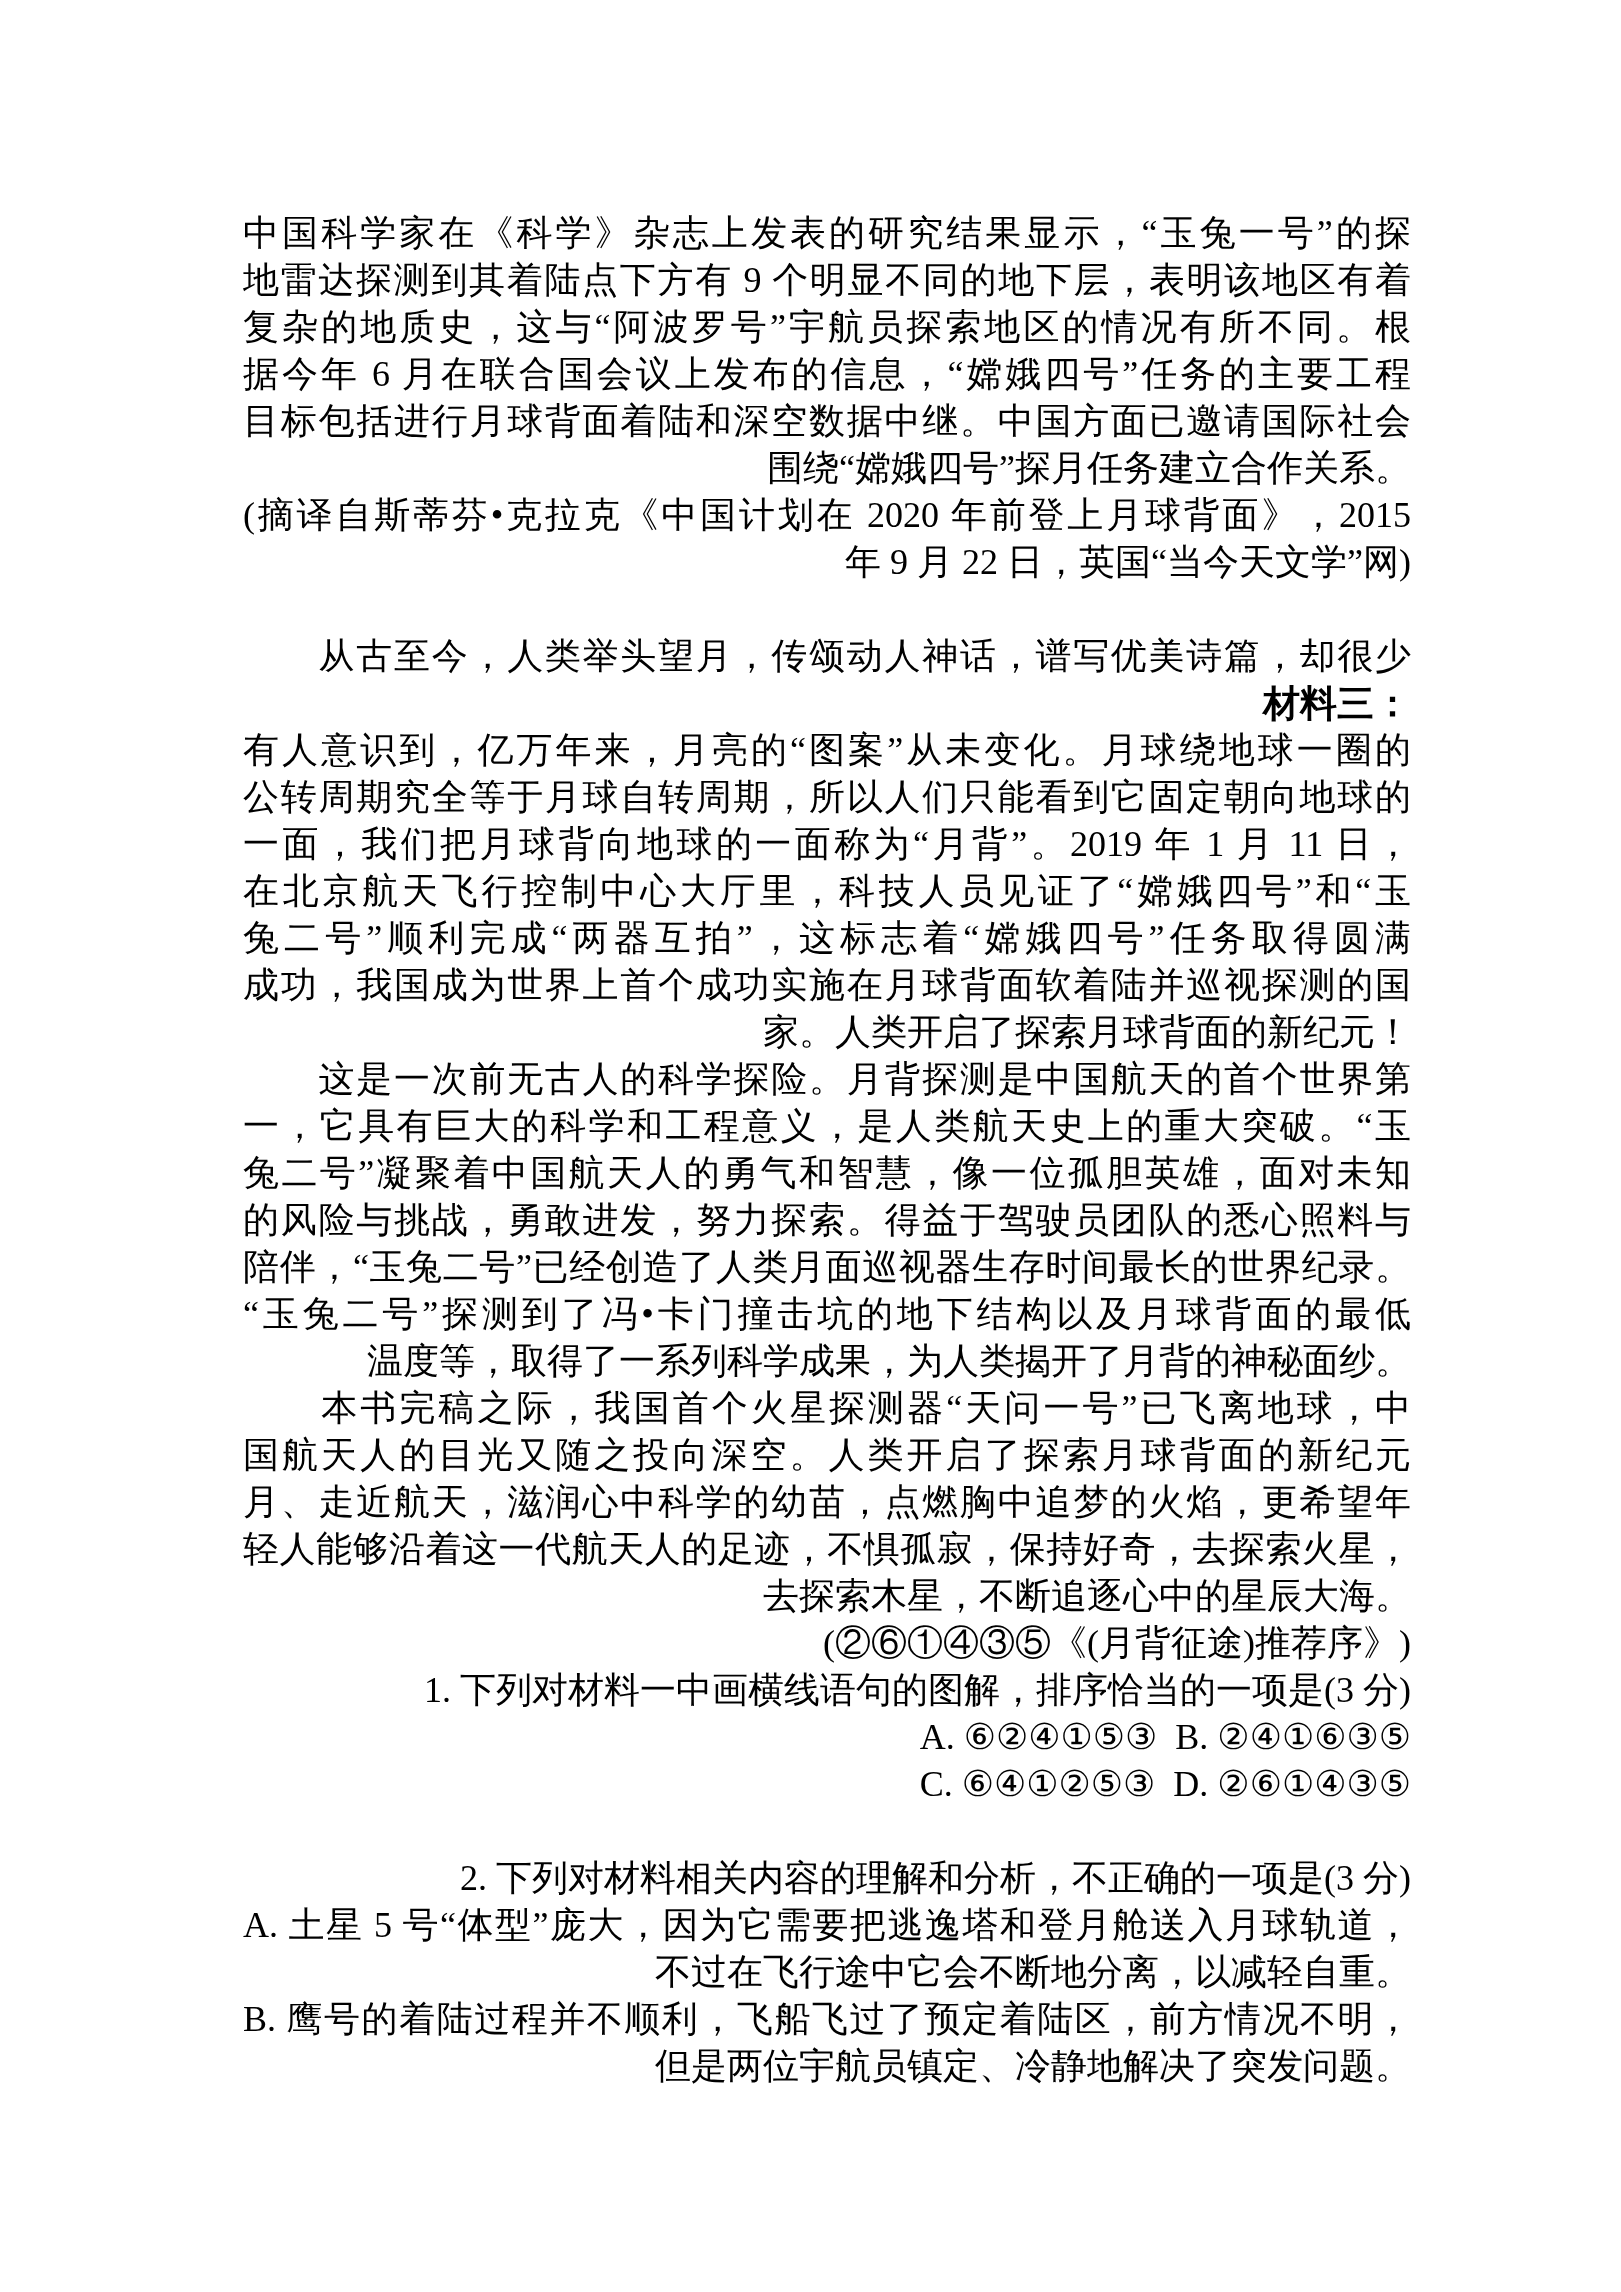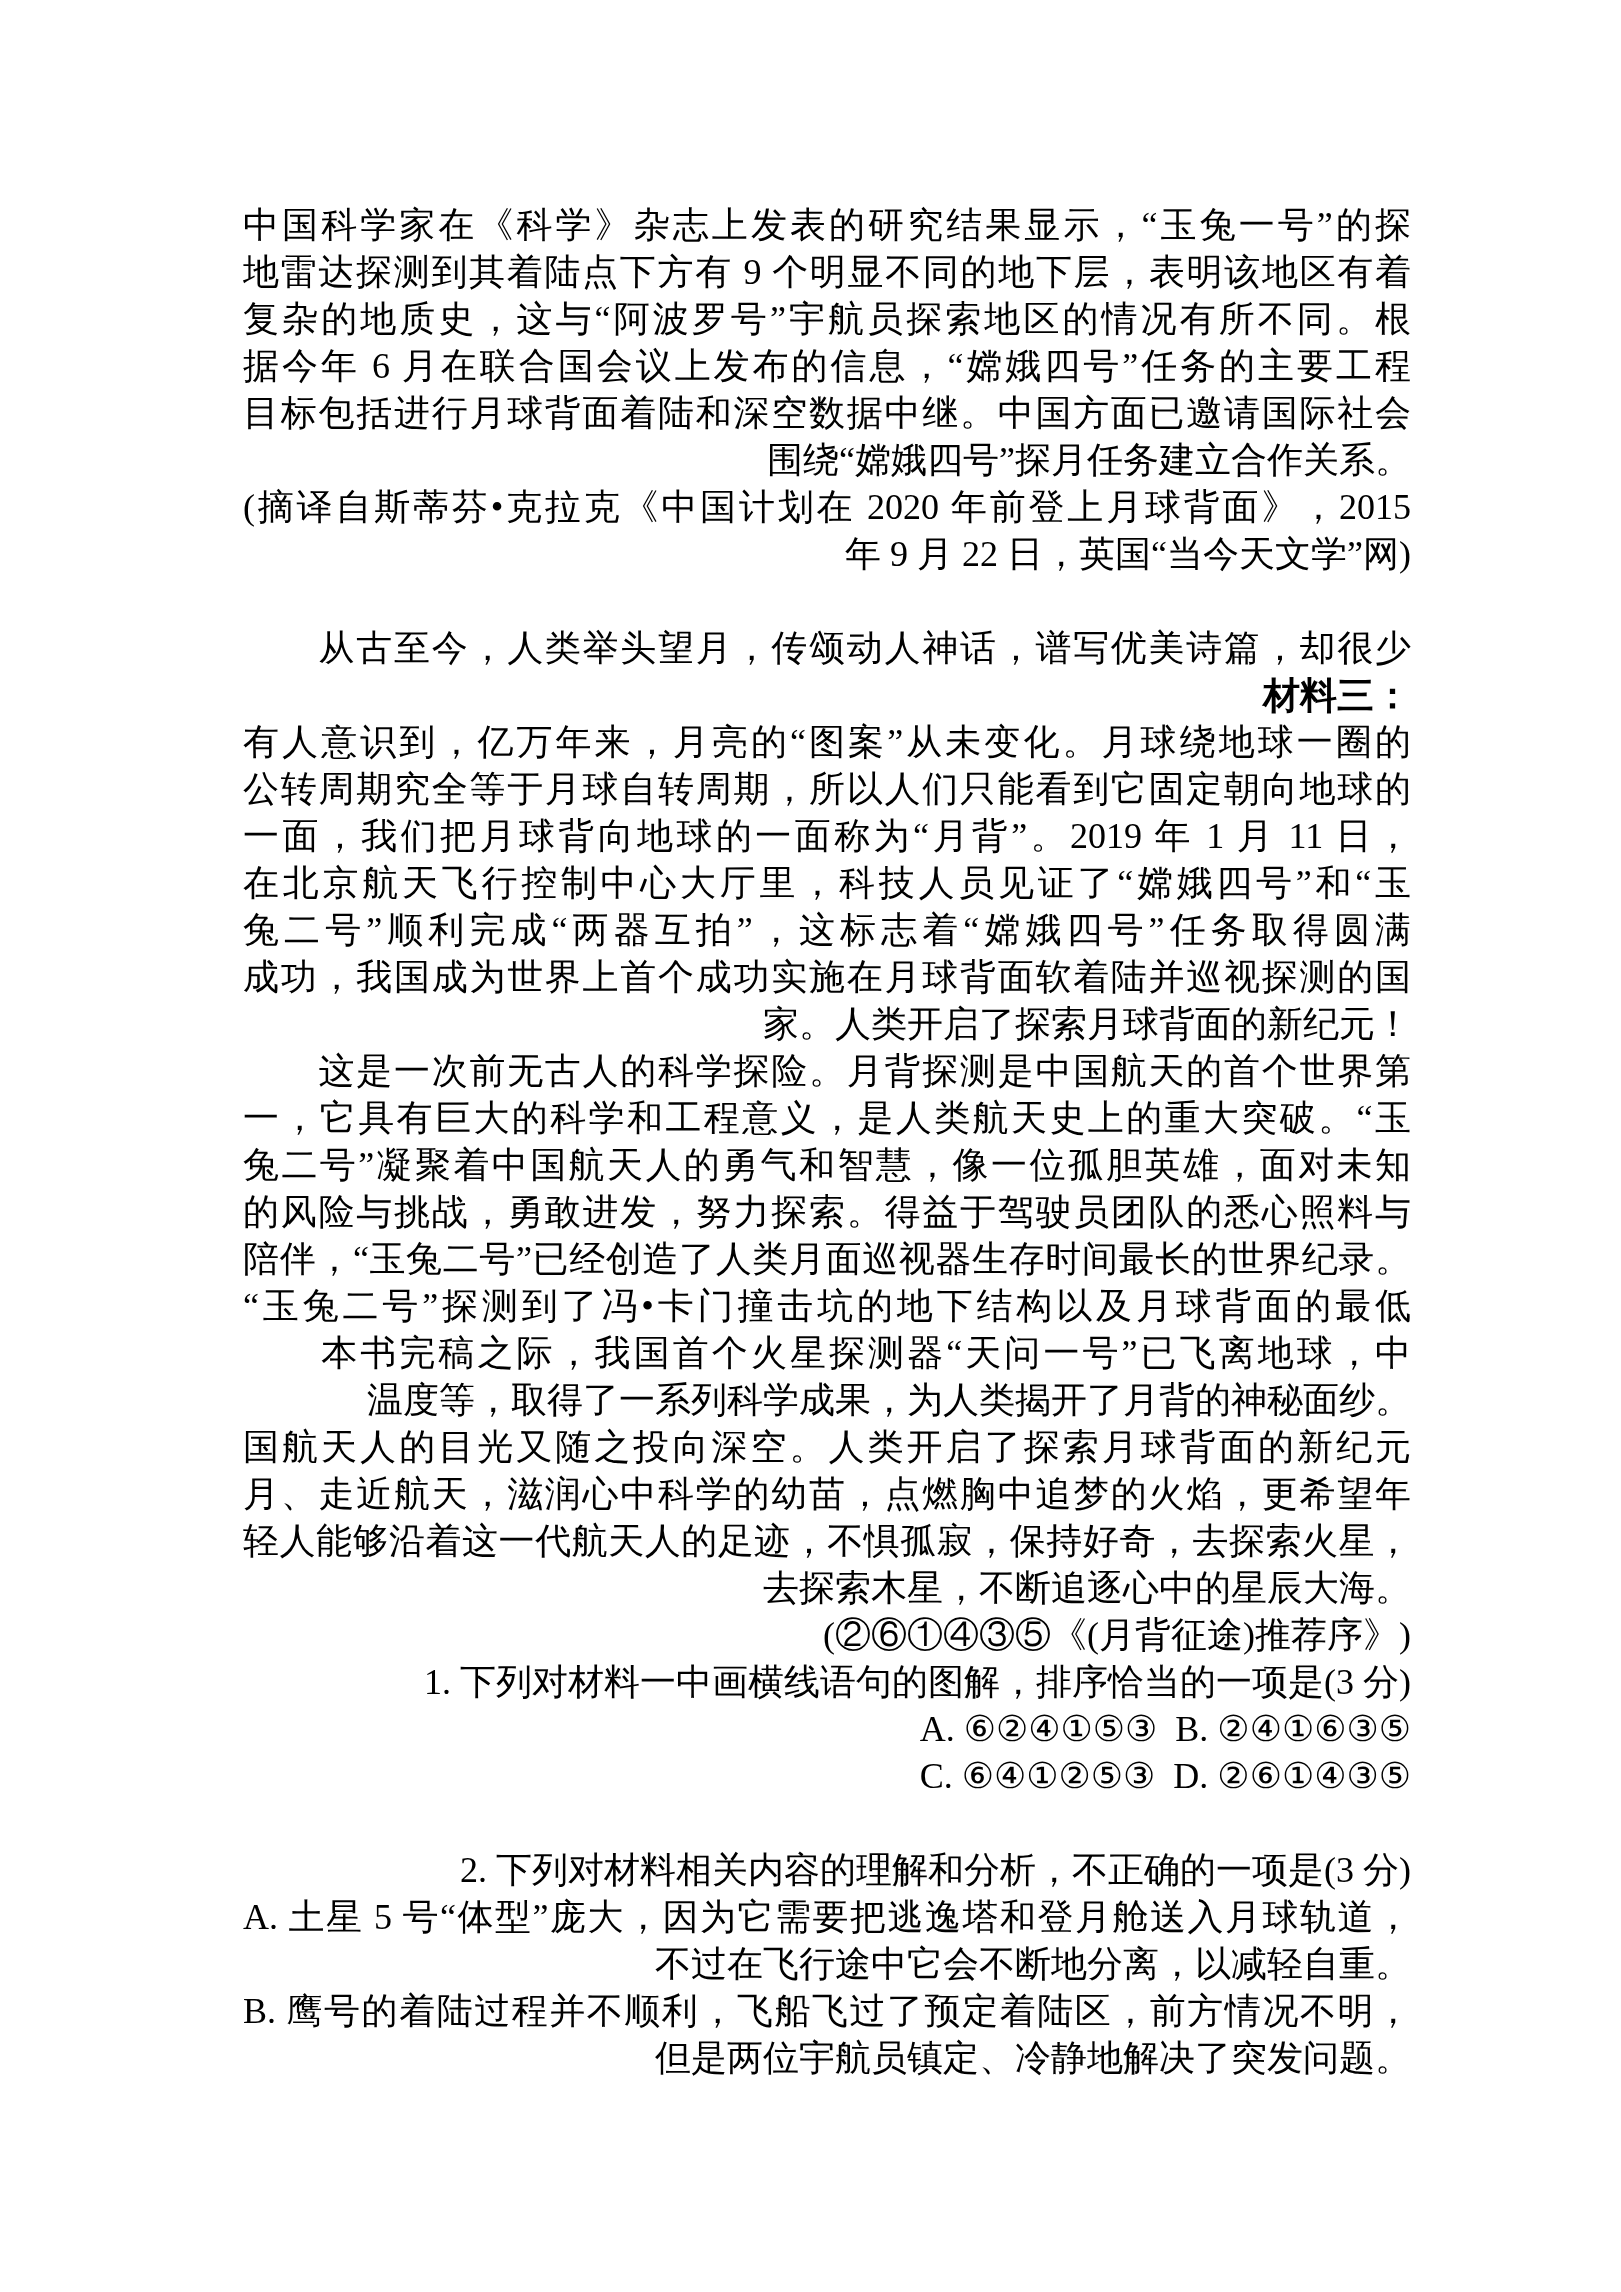--- a/index.html
+++ b/index.html
@@ -11,21 +11,21 @@
     width: 1621px;
     height: 2293px;
     position: relative;
     overflow: hidden;
     font-family: "Liberation Serif", "DejaVu Serif", serif;
     color: #000000;
   }
   .doc {
     position: absolute;
     left: 243px;
-    top: 202px;
+    top: 210px;
     width: 1168px;
   }
   .line {
     font-size: 36px;
     line-height: 47px;
     height: 47px;
     white-space: pre-wrap;
     text-align: right;
     overflow: hidden;
   }
@@ -67,23 +67,23 @@
   <div class="line j">兔二号”顺利完成“两器互拍”，这标志着“嫦娥四号”任务取得圆满</div>
   <div class="line j">成功，我国成为世界上首个成功实施在月球背面软着陆并巡视探测的国</div>
   <div class="line">家。人类开启了探索月球背面的新纪元！</div>
 
   <div class="line j">　　这是一次前无古人的科学探险。月背探测是中国航天的首个世界第</div>
   <div class="line j">一，它具有巨大的科学和工程意义，是人类航天史上的重大突破。“玉</div>
   <div class="line j">兔二号”凝聚着中国航天人的勇气和智慧，像一位孤胆英雄，面对未知</div>
   <div class="line j">的风险与挑战，勇敢进发，努力探索。得益于驾驶员团队的悉心照料与</div>
   <div class="line j">陪伴，“玉兔二号”已经创造了人类月面巡视器生存时间最长的世界纪录。</div>
   <div class="line j">“玉兔二号”探测到了冯•卡门撞击坑的地下结构以及月球背面的最低</div>
+  <div class="line">温度等，取得了一系列科学成果，为人类揭开了月背的神秘面纱。</div>
+
   <div class="line j">　　本书完稿之际，我国首个火星探测器“天问一号”已飞离地球，中</div>
-
-  <div class="line">温度等，取得了一系列科学成果，为人类揭开了月背的神秘面纱。</div>
   <div class="line j">国航天人的目光又随之投向深空。人类开启了探索月球背面的新纪元</div>
   <div class="line j">月、走近航天，滋润心中科学的幼苗，点燃胸中追梦的火焰，更希望年</div>
   <div class="line j">轻人能够沿着这一代航天人的足迹，不惧孤寂，保持好奇，去探索火星，</div>
   <div class="line">去探索木星，不断追逐心中的星辰大海。</div>
   <div class="line">(②⑥①④③⑤《(月背征途)推荐序》)</div>
 
   <div class="line">1. 下列对材料一中画横线语句的图解，排序恰当的一项是(3 分)</div>
   <div class="line">A. ⑥②④①⑤③  B. ②④①⑥③⑤</div>
   <div class="line">C. ⑥④①②⑤③  D. ②⑥①④③⑤</div>
 

